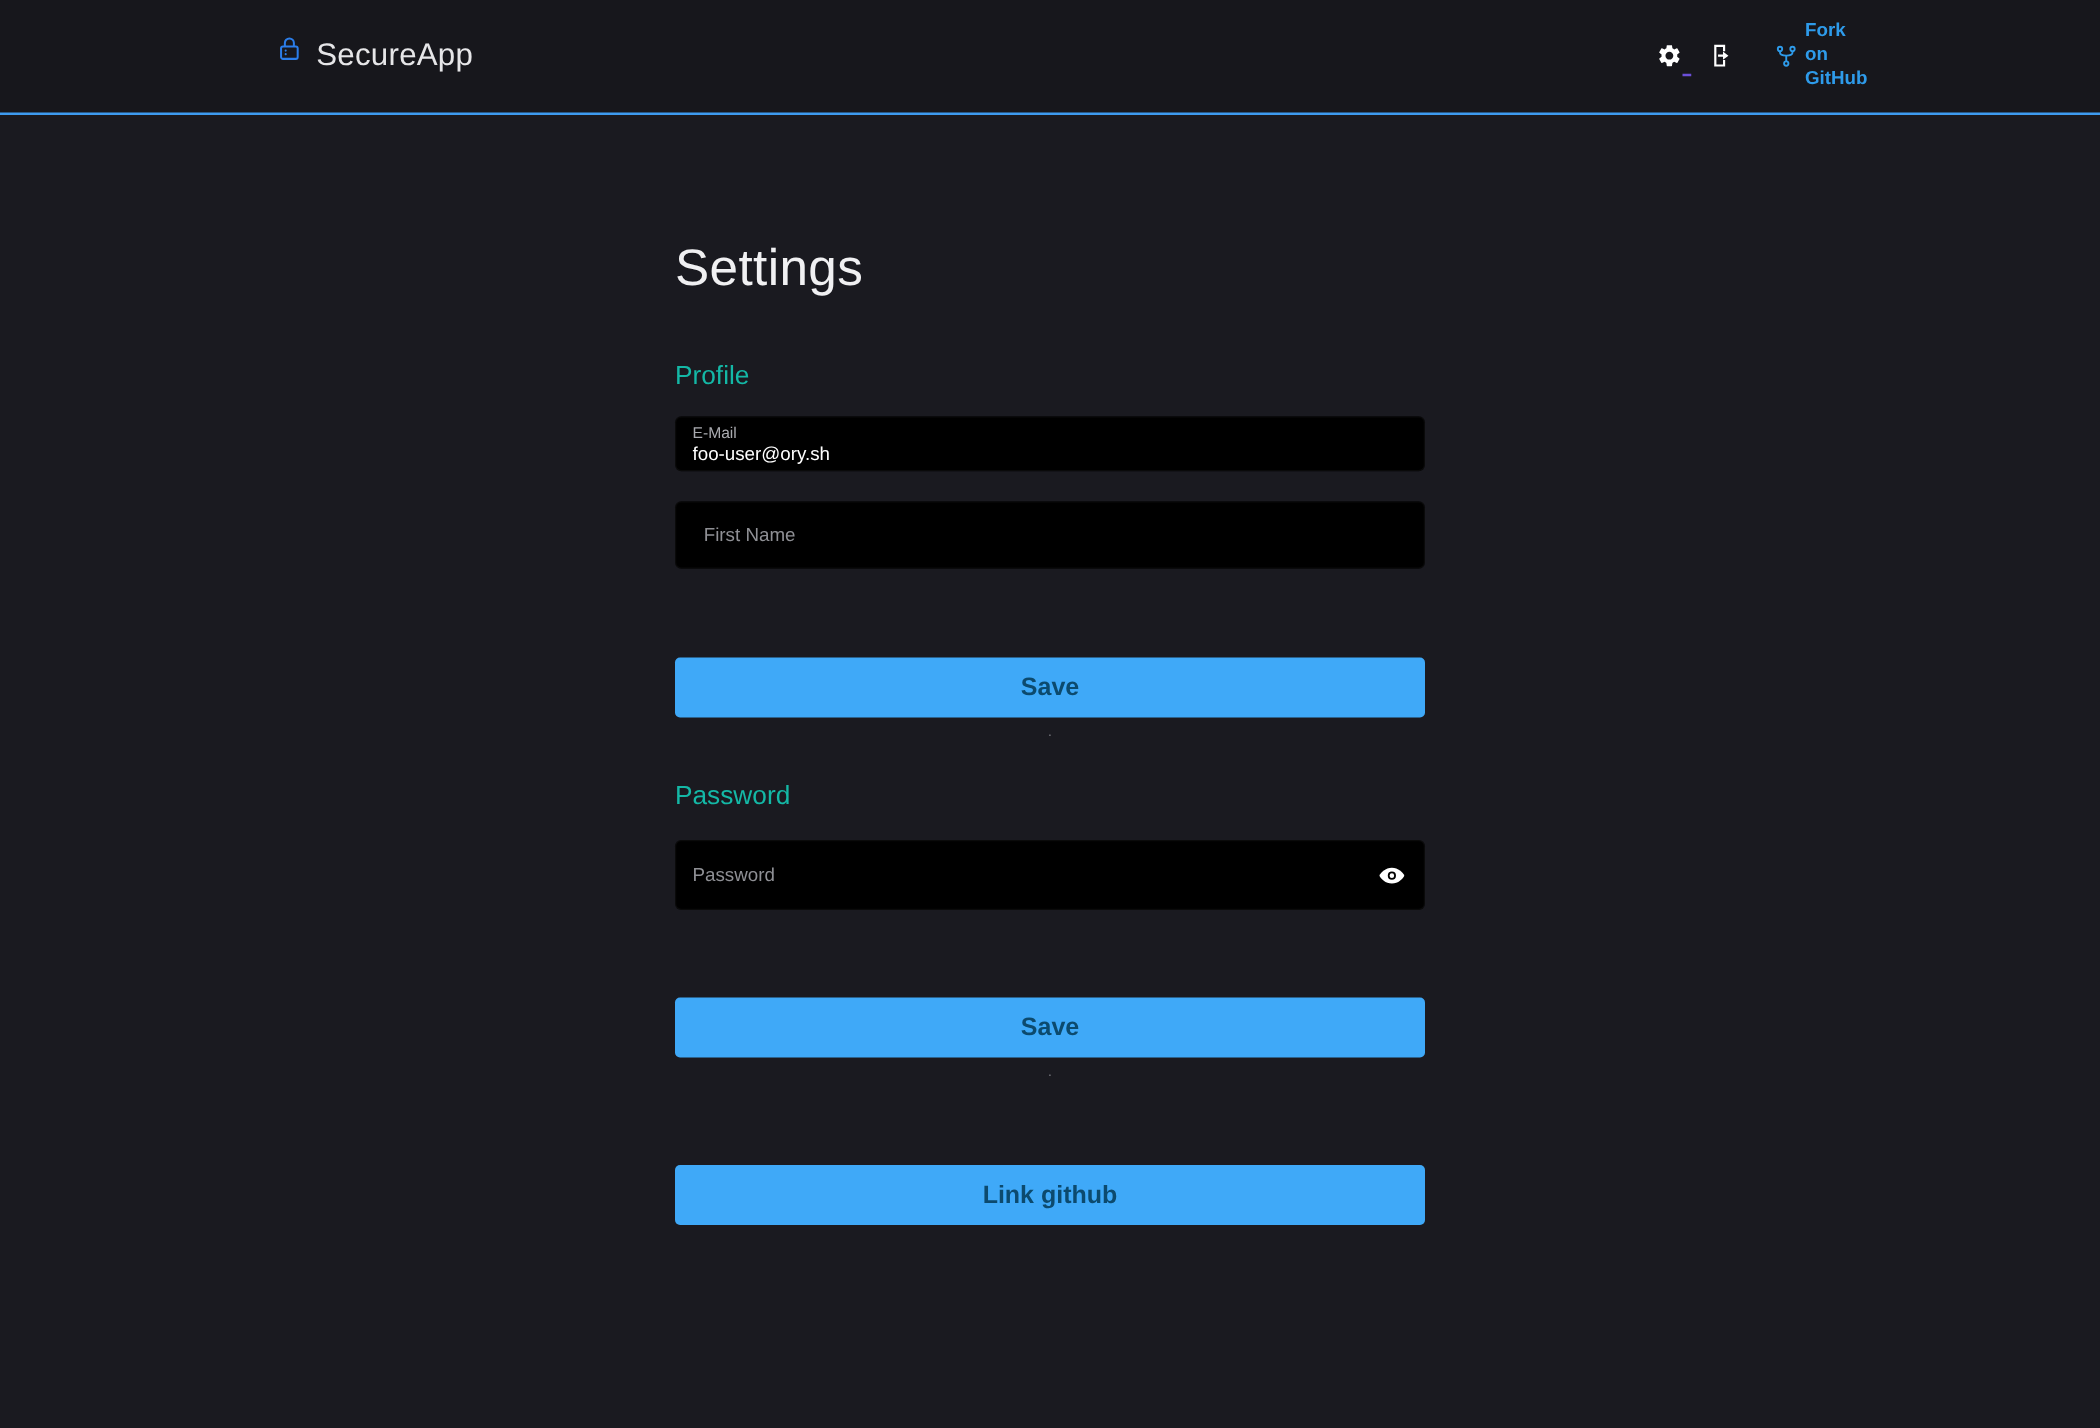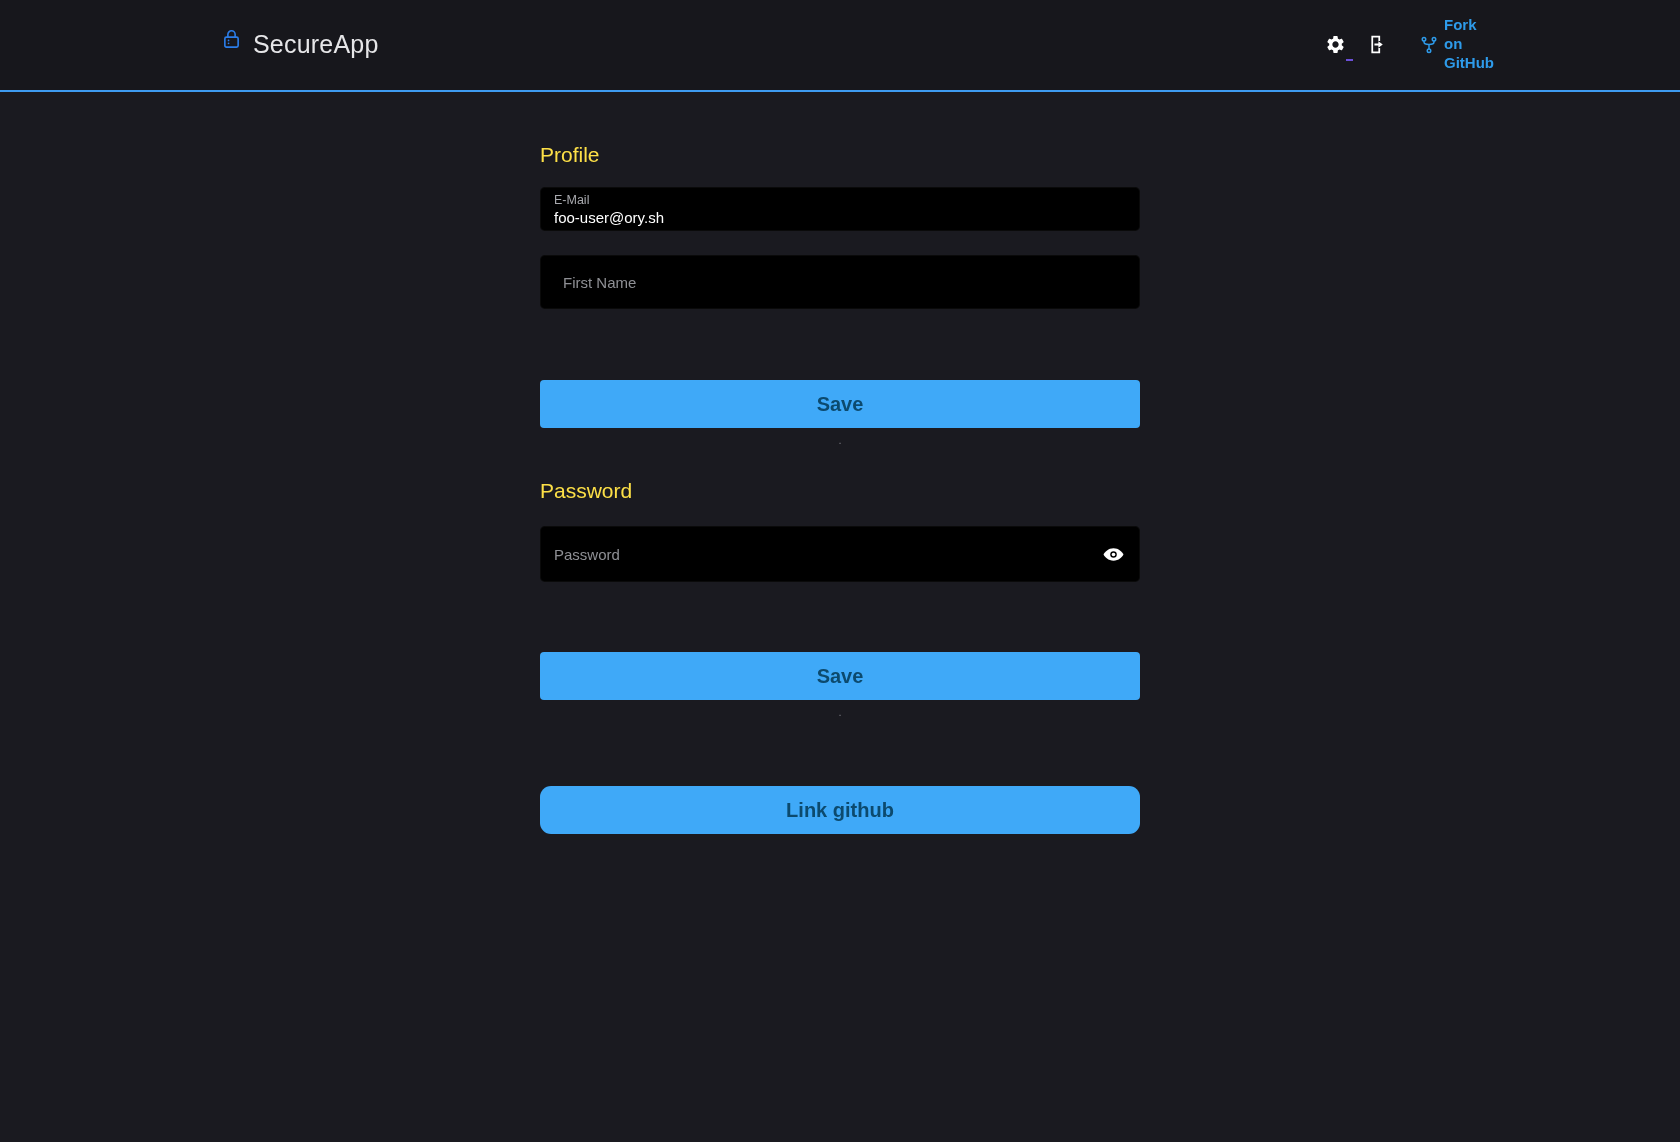--- a/index.html
+++ b/index.html
@@ -47,21 +47,21 @@
   }
   .fork-label { font-size: 15px; font-weight: 700; line-height: 1.25; width: 46px; }
   
   main { width: 600px; margin: 0 auto; }
   .page-title {
     margin-top: 98px;
     font-size: 41px; font-weight: 300; color: #f0f0f2;
     line-height: 48px; letter-spacing: 0.3px;
   }
   .section-heading {
-    font-size: 21px; font-weight: 400; color: #fde047; line-height: 26px;
+    font-size: 21px; font-weight: 400; color: #14b8a6; line-height: 26px;
   }
   .heading-profile { margin-top: 50px; }
   .heading-password { margin-top: 32px; }
   .heading-social { margin-top: 32px; }
   
   .field {
     background: #000;
     border-radius: 5px;
     width: 100%;
     display: flex; align-items: center;
@@ -94,21 +94,21 @@
   
   .btn {
     width: 100%; height: 48px;
     background: var(--accent);
     border: none; border-radius: 4px;
     color: #0c4a6e; font-size: 20px; font-weight: 700;
     font-family: inherit; cursor: pointer;
   }
   .btn-save-profile { margin-top: 71px; }
   .btn-save-password { margin-top: 70px; }
-  .btn-link-github { margin-top: 68px; border-radius: 11px; }
+  .btn-link-github { margin-top: 68px; }
   .note-dot {
     margin-top: 6px; text-align: center;
     font-size: 11px; color: #7a7a80; line-height: 12px;
   }
   svg { display: block; }
 </style>
 </head>
 <body>
 
 <header>
@@ -152,20 +152,21 @@
           <path d="M6 7.2v1.3c0 1.9 2.7 2.9 6 2.9s6-1 6-2.9V7.2"></path>
           <path d="M12 11.4v5.4"></path>
         </svg>
       </span>
       <span class="fork-label">Fork on GitHub</span>
     </a>
   </div>
 </header>
 
 <main>
+  <h1 class="page-title">Settings</h1>
 
   <section>
     <h2 class="section-heading heading-profile">Profile</h2>
 
     <div class="field field-filled field-email">
       <span class="field-label">E-Mail</span>
       <input type="email" value="foo-user@ory.sh" style="">
     </div>
 
     <div class="field field-plain field-first">

